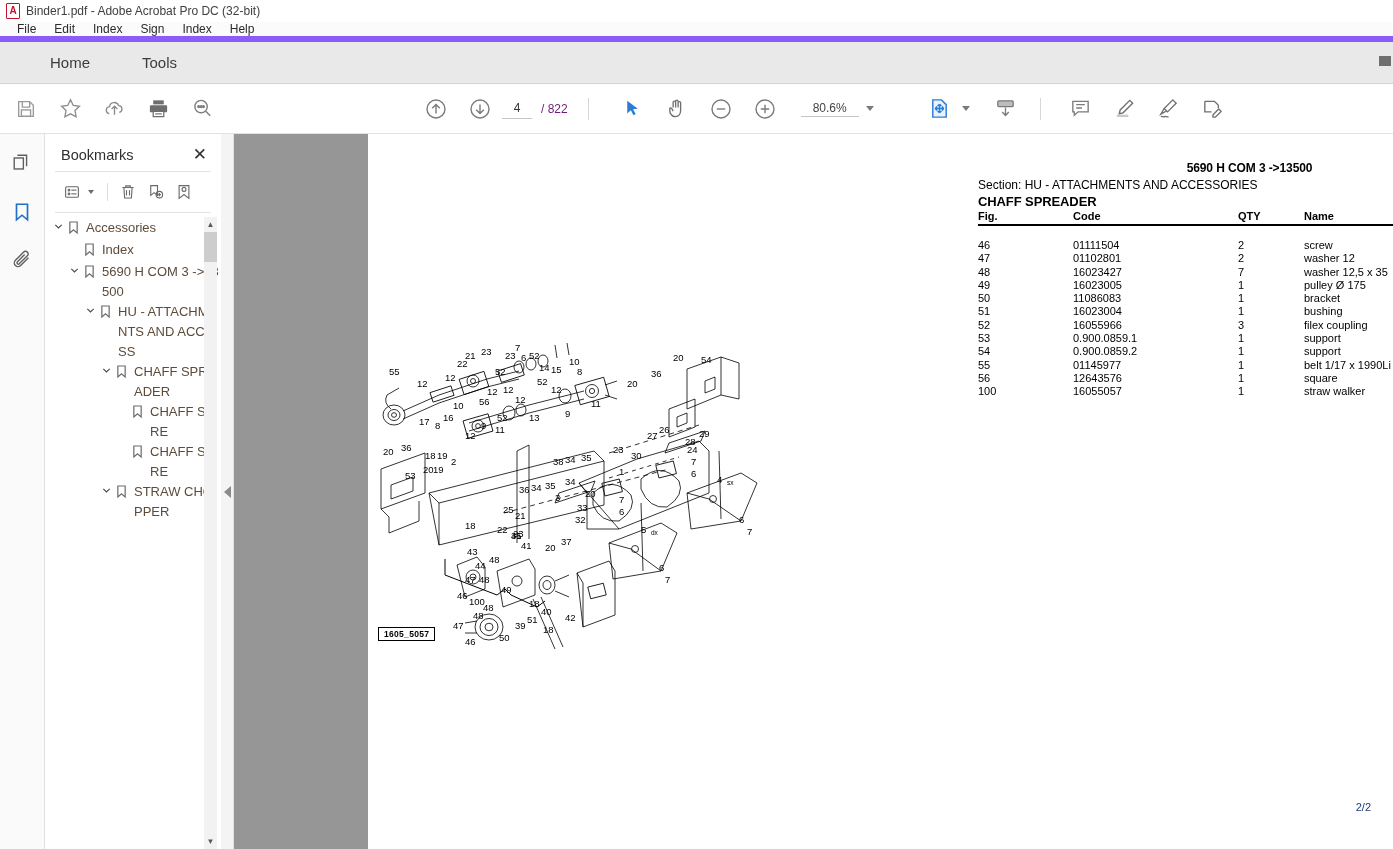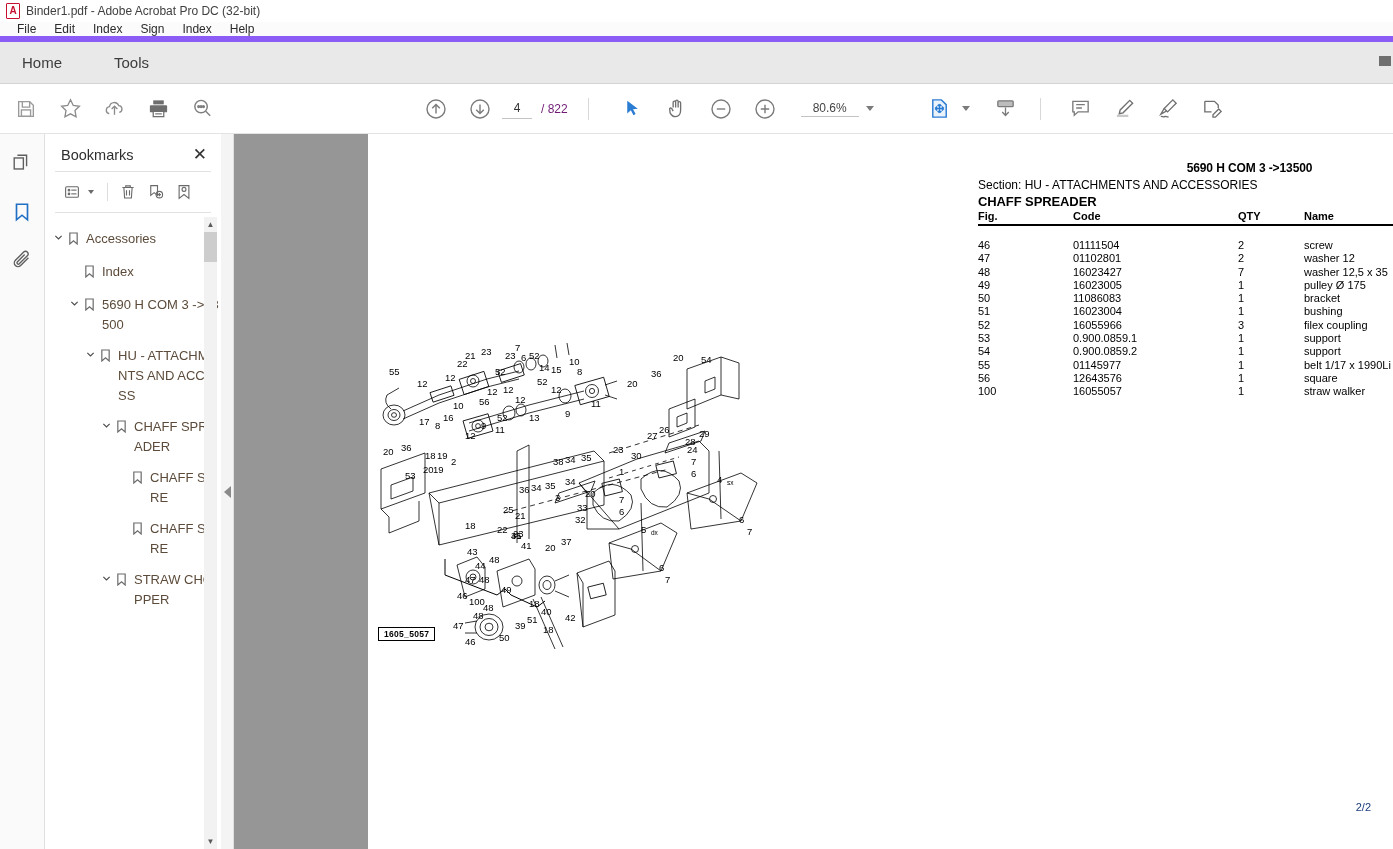--- a/index.html
+++ b/index.html
@@ -41,21 +41,21 @@
   
   .tabbar {
     height:42px; background:#e9e9e9; display:flex; align-items:flex-end;
     position:relative; border-bottom:1px solid #d4d4d4;
   }
   .tab {
     height:42px; display:flex; align-items:center; justify-content:center;
     font-size:15px; color:#3c3c3c; padding:0 26px; cursor:default;
     position:relative;
   }
-  .tab.home { padding:0 26px 0 22px; }
+  .tab.home { padding:0 26px 0 22px;margin-left:28px; }
   .tab.doc {
     background:#ffffff; min-width:166px; gap:20px;
     border-left:1px solid #d4d4d4; border-right:1px solid #d4d4d4;
     font-size:14px; color:#2b2b2b;
   }
   .tab-close { font-size:15px; color:#5a5a5a; cursor:pointer; }
   .tabbar-right-icon {
     position:absolute; right:-4px; top:10px; width:20px; height:18px;
     color:#6f6f6f;
   }
@@ -115,21 +115,21 @@
   .bm-tool { width:26px;height:24px;display:flex;align-items:center;
     justify-content:center;cursor:pointer;color:#6a6a6a; }
   .bm-tool-caret { width:0;height:0;border-left:3.5px solid transparent;
     border-right:3.5px solid transparent;border-top:4.5px solid #6a6a6a;
     margin-left:1px; margin-right:6px; cursor:pointer;}
   .bm-tool-sep { width:1px;height:18px;background:#ddd;margin:0 5px; }
 
   .bm-tree { position:relative; flex:1; overflow:hidden;
     padding-top:5px; }
   .bm-row { display:flex; align-items:flex-start; min-height:22px;
-    cursor:pointer; padding-right:2px;margin-top:11px; }
+    cursor:pointer; padding-right:2px; }
   .twisty { width:14px; flex:none; color:#4a4a4a; padding-top:4px;
     display:flex; justify-content:center; }
   .twisty.blank { visibility:hidden; }
   .bmk-ico { width:16px; flex:none; color:#6a6a6a; padding-top:3px;
     display:flex; justify-content:center; }
   .bm-label { font-size:13px; color:#5c4b3a; line-height:20px;
     word-break:break-all; padding-left:5px; }
 
   .bm-scroll { position:absolute; right:4px; top:4px; width:13px;
     bottom:0; background:#f2f2f2; }

